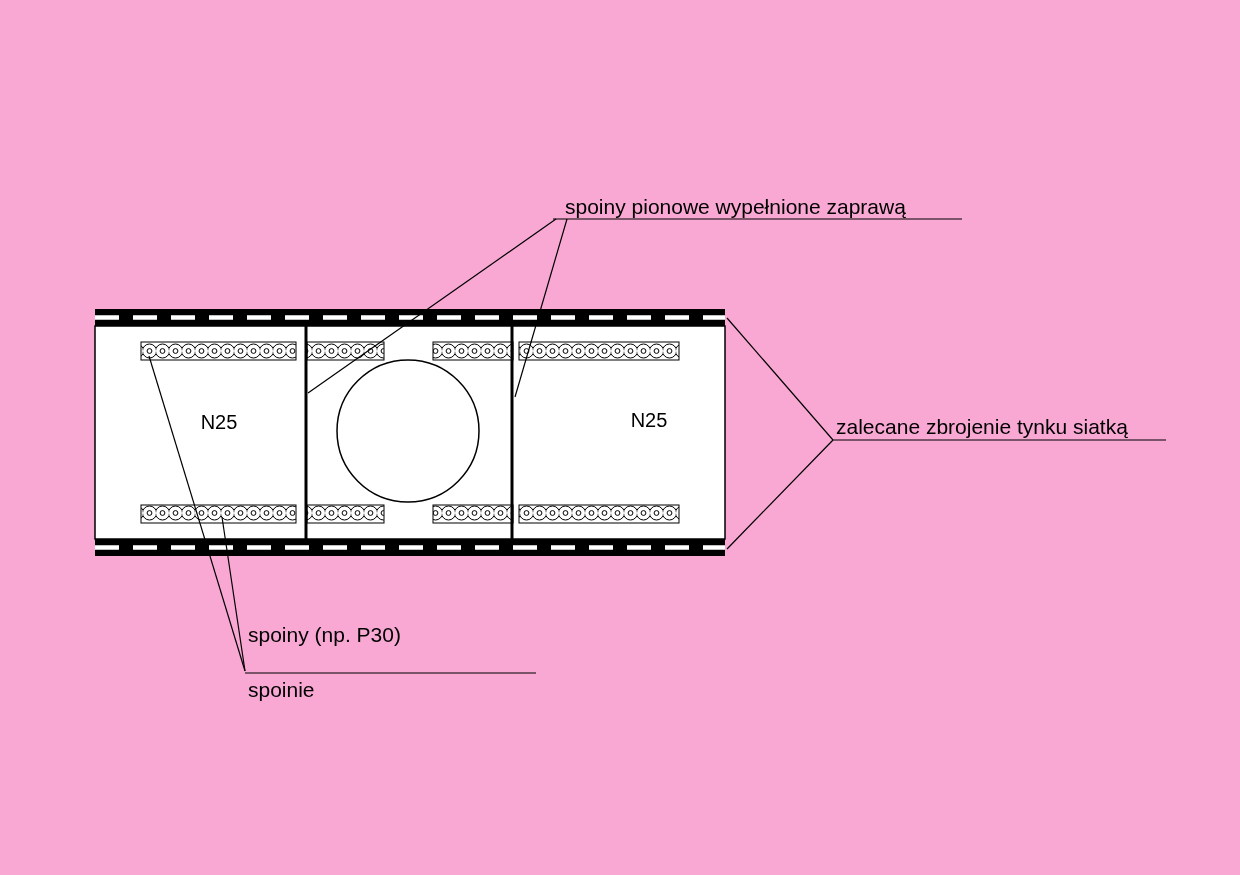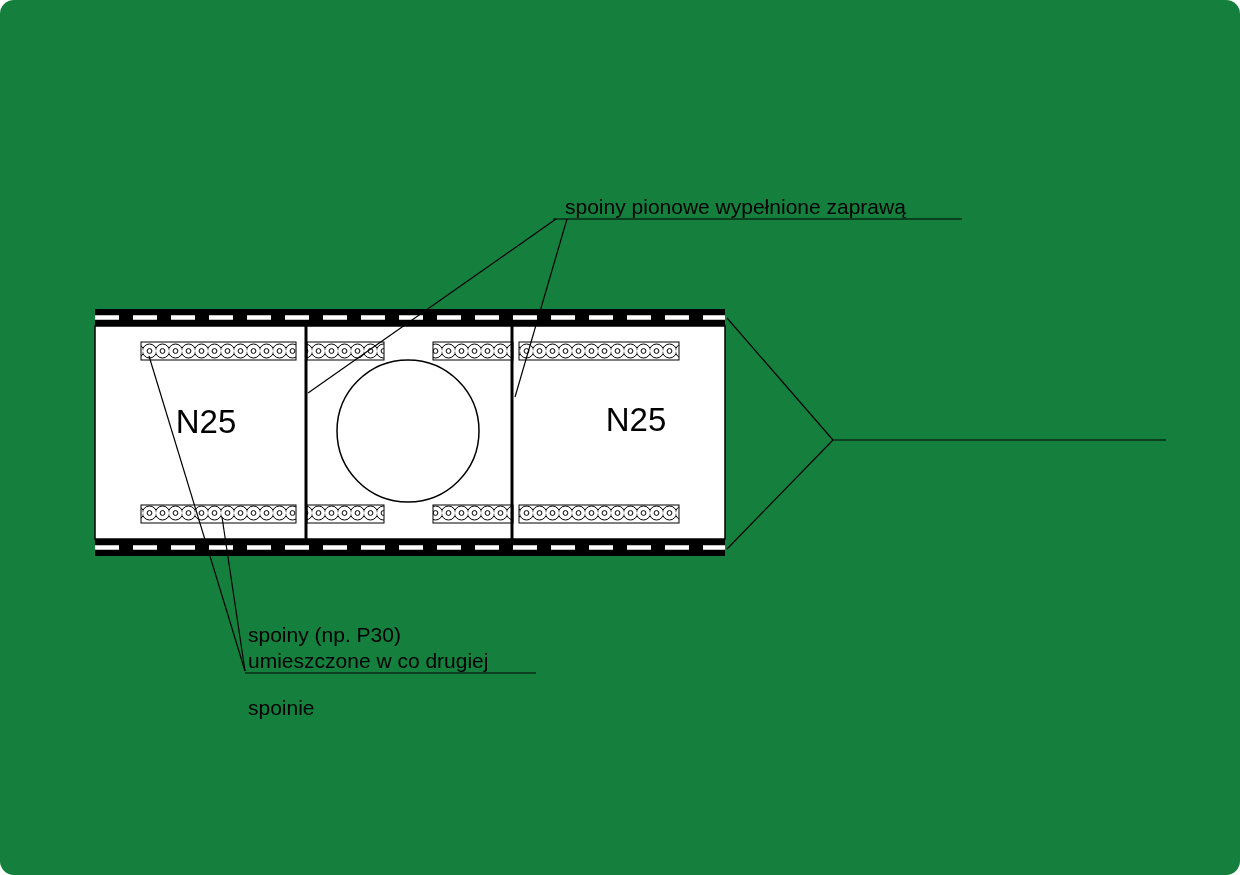--- a/index.html
+++ b/index.html
@@ -4,46 +4,46 @@
 <style>
   html, body {
     margin: 0;
     padding: 0;
     background: #ffffff;
   }
   .canvas {
     position: relative;
     width: 1240px;
     height: 875px;
-    background: #15803d;
+    background: #f9a8d4;
     font-family: "Liberation Sans", sans-serif;
     color: #000000;
     overflow: hidden;
-    border-radius: 14px;
   }
   .drawing-svg {
     position: absolute;
     left: 0;
     top: 0;
     width: 1240px;
     height: 875px;
   }
   .annotation {
     position: absolute;
     font-size: 21px;
     line-height: 25px;
     white-space: nowrap;
     color: #000000;
   }
   .block-label {
     position: absolute;
     transform: translate(-50%, -50%);
-    font-size: 33px;
+    font-size: 20px;
     white-space: nowrap;
     color: #000000;
+    margin-left: 13px;
   }
 </style>
 </head>
 <body>
 
 <div class="canvas">
 
   <svg class="drawing-svg" viewBox="0 0 1240 875" xmlns="http://www.w3.org/2000/svg">
     <defs>
       <pattern id="chain" width="13" height="18" patternUnits="userSpaceOnUse">
@@ -99,23 +99,23 @@
 
     <g stroke="#000" stroke-width="1.2" fill="none">
       <line x1="245" y1="673" x2="536" y2="673"></line>
       <line x1="245" y1="671" x2="149" y2="356"></line>
       <line x1="245" y1="671" x2="222" y2="517"></line>
     </g>
   </svg>
 
   <div class="annotation" style="left:565px; top:194px;">spoiny pionowe wypełnione zaprawą</div>
 
+  <div class="annotation" style="left:836px; top:414px;">zalecane zbrojenie tynku siatką</div>
 
   <div class="annotation" style="left:248px; top:622px;">spoiny (np. P30)</div>
-  <div class="annotation" style="left:248px; top:648px;">umieszczone w co drugiej</div>
-  <div class="annotation" style="left:248px; top:677px;margin-top:18px;">spoinie</div>
+  <div class="annotation" style="left:248px; top:677px;">spoinie</div>
 
   <div class="block-label" style="left:206px; top:422px;">N25</div>
 
 
   <div class="block-label" style="left:636px; top:420px;">N25</div>
 
 </div>
 
 </body></html>

